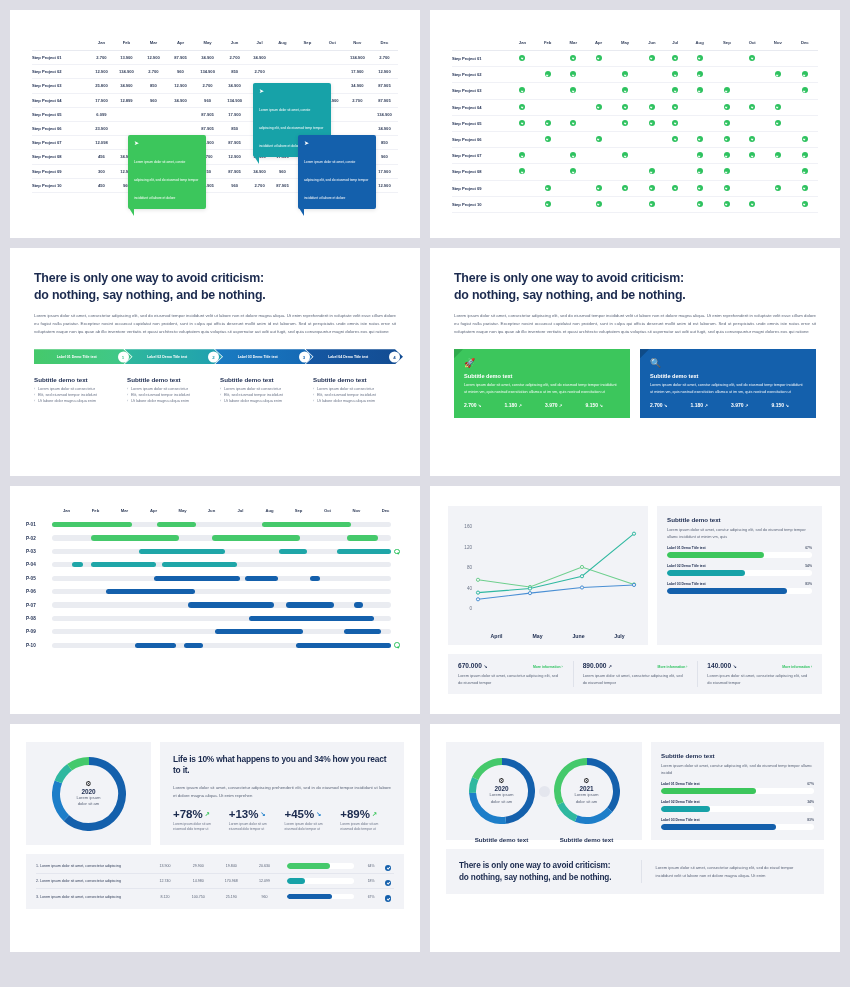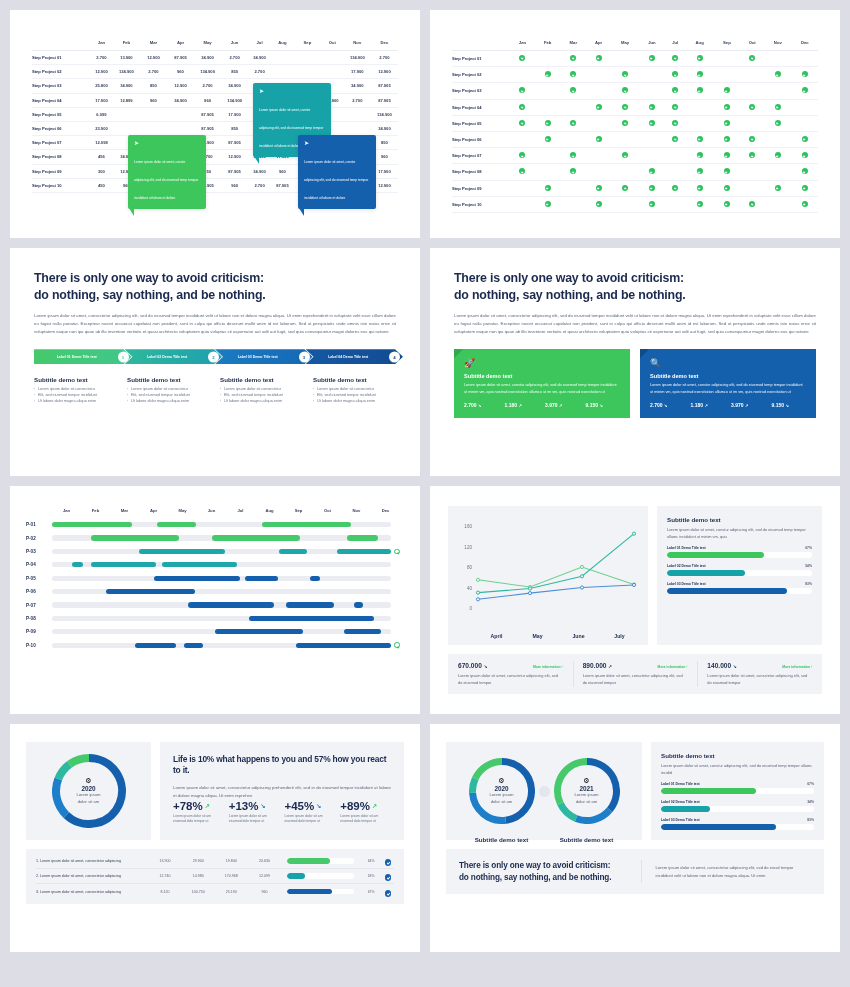--- a/index.html
+++ b/index.html
@@ -178,21 +178,21 @@
      align-items:center; justify-content:center; }
   .donut{ position:relative; }
   .donut .inner{
     position:absolute; inset:0; display:flex; flex-direction:column;
     align-items:center; justify-content:center; text-align:center;
   }
   .donut .yr{ font-size:6.4px;font-weight:bold;color:#1b2a4e; }
   .donut .dp{ font-size:4.2px;color:#5a6478;line-height:1.5; }
   .donut .dico{ font-size:7px; line-height:1; margin-bottom:1px; }
   .quotebox{ flex:1; background:#f2f3f7; padding:12px 13px; }
-  .trends{ display:flex; gap:5px; }
+  .trends{ display:flex; gap:5px; margin-top:8px; }
   .trend{ flex:1; }
   .trend .tv{ font-size:11.5px;font-weight:bold;color:#1b2a4e;
      display:flex;align-items:center;gap:2px;white-space:nowrap;}
   .trend .tp{ font-size:3.4px;color:#6b7488;line-height:1.7;margin-top:2px;}
   .listpanel{ background:#f2f3f7; margin-top:9px; padding:5px 10px; }
   .lrow{ display:flex; align-items:center; height:15px;
      border-bottom:0.6px solid #e4e6ee; }
   .lrow:last-child{ border-bottom:none; }
   .lrow .lt{ flex:2.1; font-size:3.6px; color:#34405c; }
   .lrow .ln{ flex:.62; font-size:3.6px;color:#5a6478;text-align:center; }
@@ -914,21 +914,21 @@
             </svg>
             <div class="inner">
               <span class="dico">⚙</span>
               <span class="yr">2020</span>
               <span class="dp">Lorem ipsum</span>
               <span class="dp">dolor sit am</span>
             </div>
           </div>
         </div>
         <div class="quotebox">
-          <div class="headline" style="font-size:8.4px;">Life is 10% what happens to you and 57% how you react to it.</div>
+          <div class="headline" style="font-size:8.4px;">Life is 10% what happens to you and 34% how you react to it.</div>
           <div class="para" style="margin-top:7px;">Lorem ipsum dolor sit amet, consectetur adipiscing prehenderit elit, sed in do eiusmod tempor incididunt ut labore et dolore magna aliqua. Ut enim reprehen</div>
           <div class="trends" id="s7trends">
               <div class="trend">
                 <div class="tv">+78%<span style="font-size:6px;color:#3cc65c">↗</span></div>
                 <div class="tp">Lorem ipsum dolor sit am eiusmod dolo tempor ut</div>
               </div>
               <div class="trend">
                 <div class="tv">+13%<span style="font-size:6px;color:#1d7ec9">↘</span></div>
                 <div class="tp">Lorem ipsum dolor sit am eiusmod dolo tempor ut</div>
               </div>

